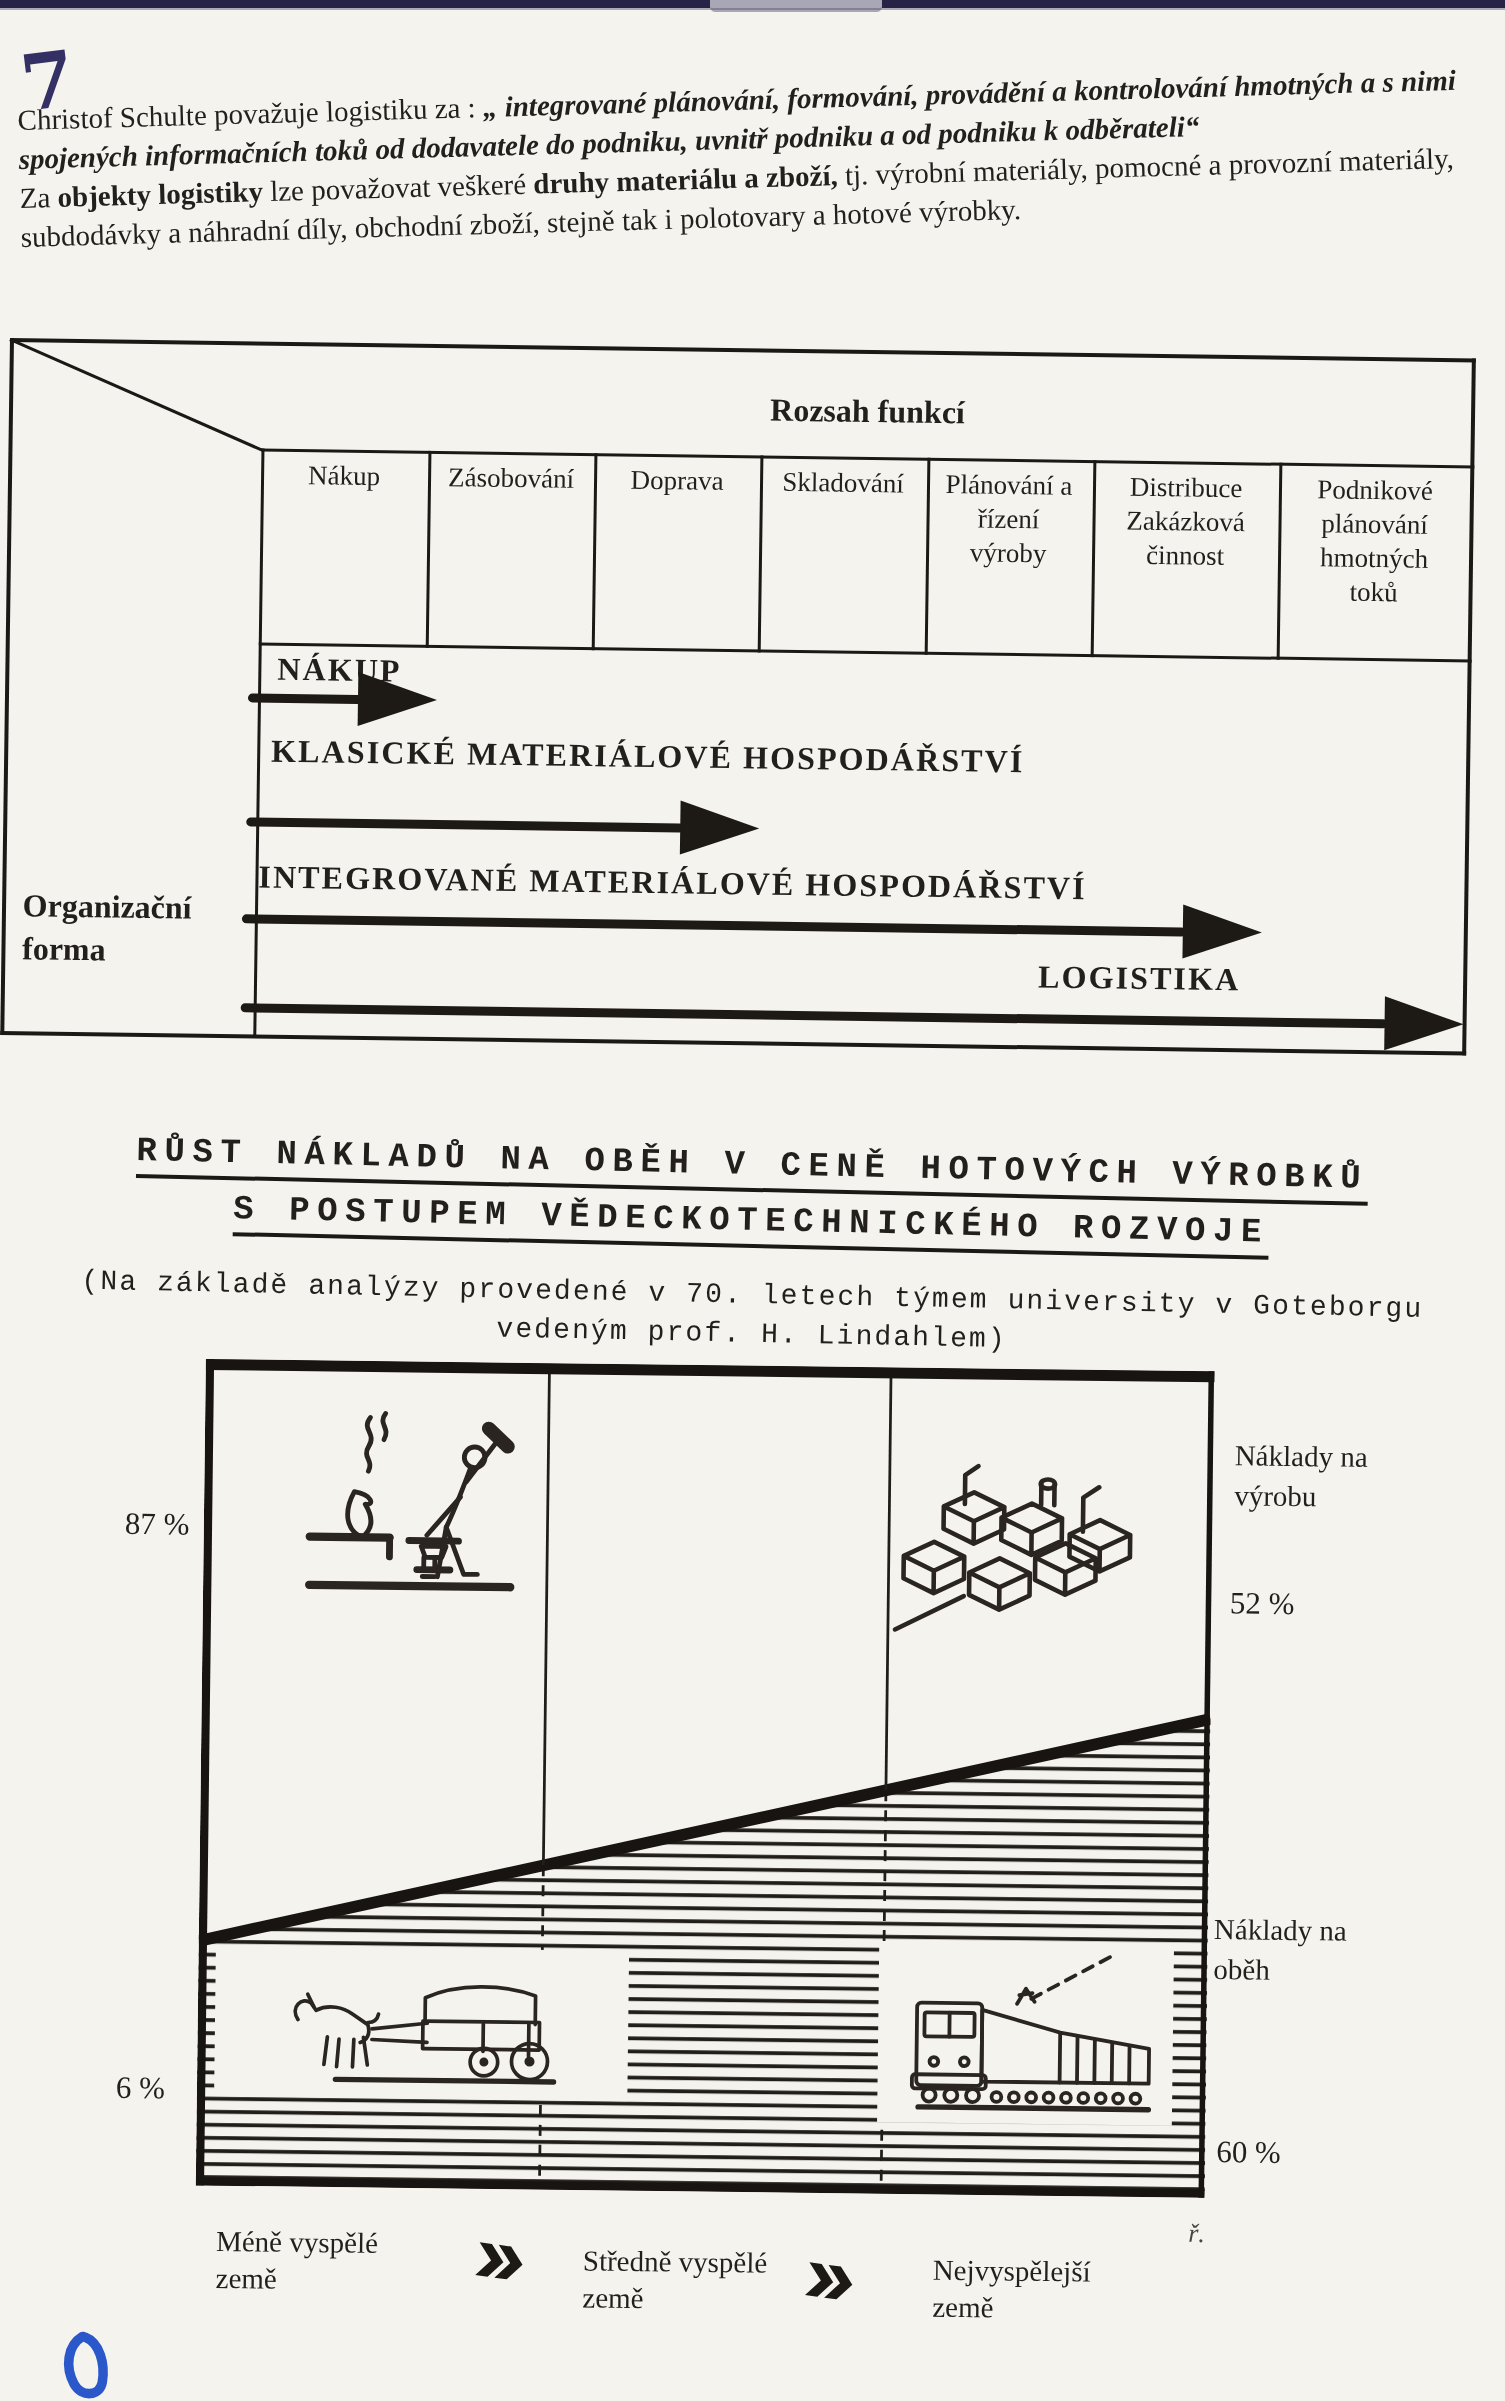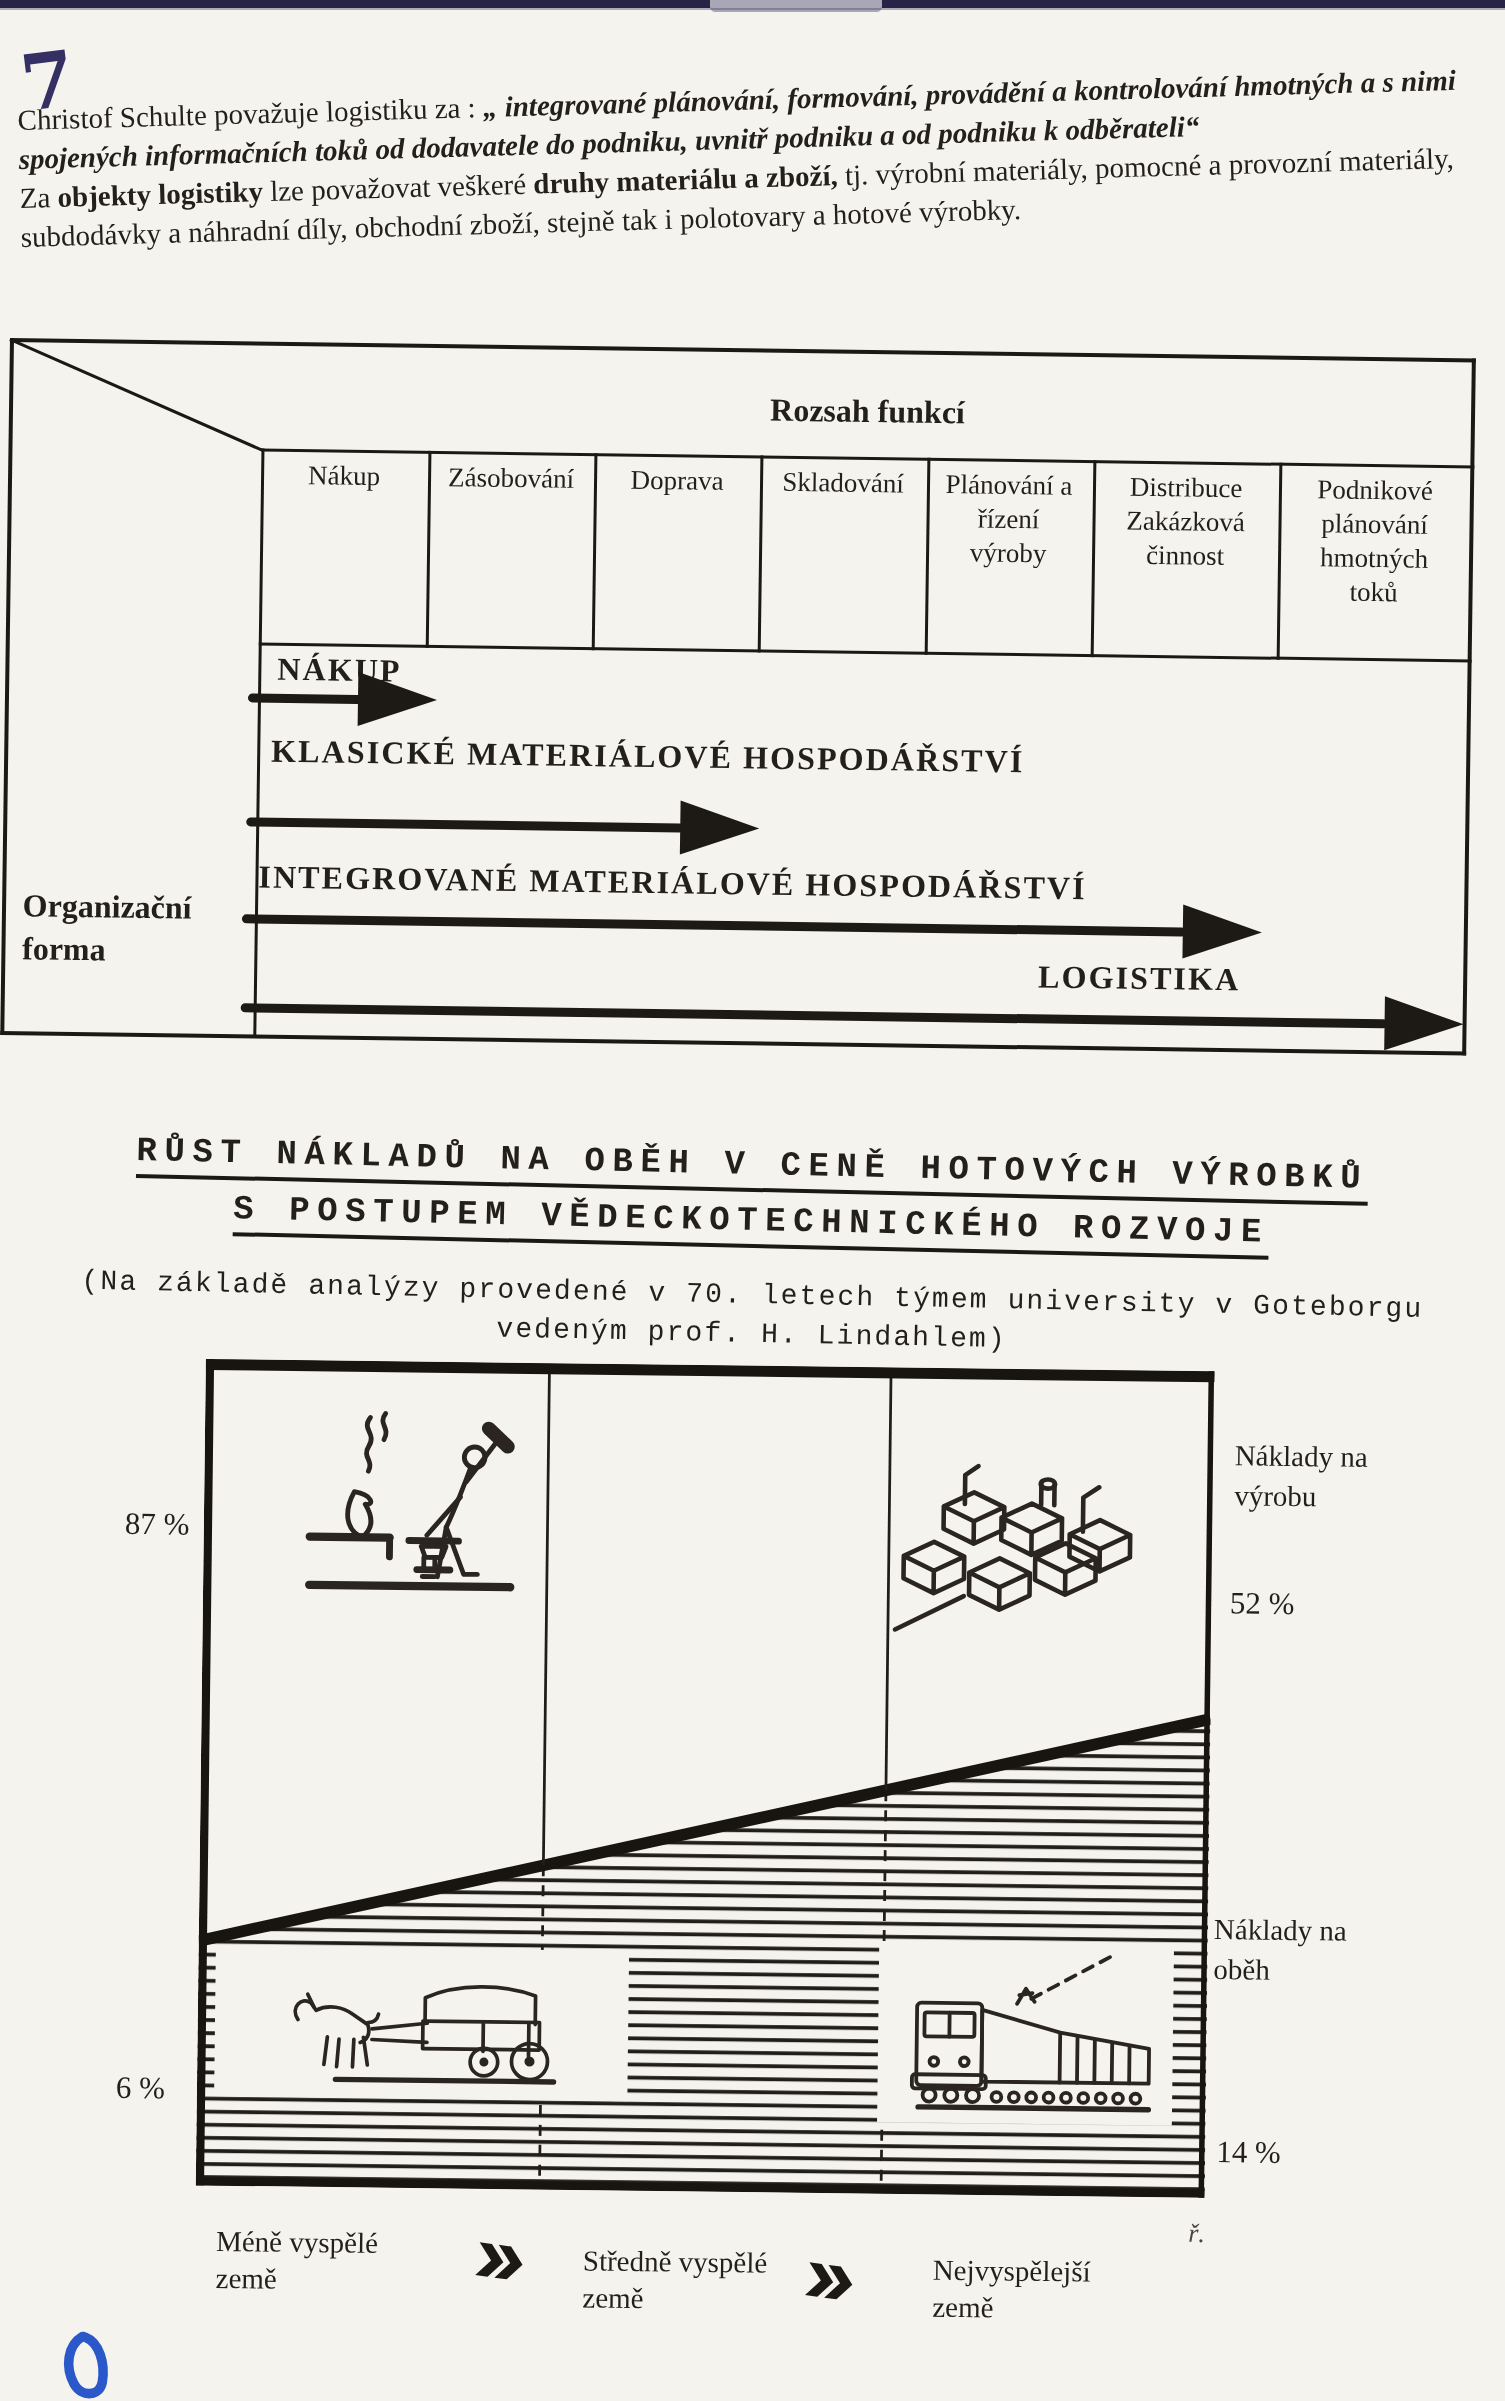--- a/index.html
+++ b/index.html
@@ -243,21 +243,21 @@
         <circle cx="198" cy="132" r="4.5"></circle>
           <circle cx="214" cy="132" r="4.5"></circle>
           <circle cx="230" cy="132" r="4.5"></circle>
         <path d="M30,142 h212" stroke-width="5"></path>
       </svg>
     </svg>
 
     <div class="pct" style="left:62px;top:158px">87 %</div>
     <div class="pct" style="left:1168px;top:224px">52 %</div>
     <div class="pct" style="left:60px;top:722px">6 %</div>
-    <div class="pct" style="left:1161px;top:773px">14 %</div>
+    <div class="pct" style="left:1161px;top:773px">60 %</div>
 
     <div class="side-label" style="left:1171px;top:74px">
       <span>Náklady na</span><br>
       <span>výrobu</span>
     </div>
     <div class="side-label" style="left:1156px;top:548px">
       <span>Náklady na</span><br>
       <span>oběh</span>
     </div>
 

